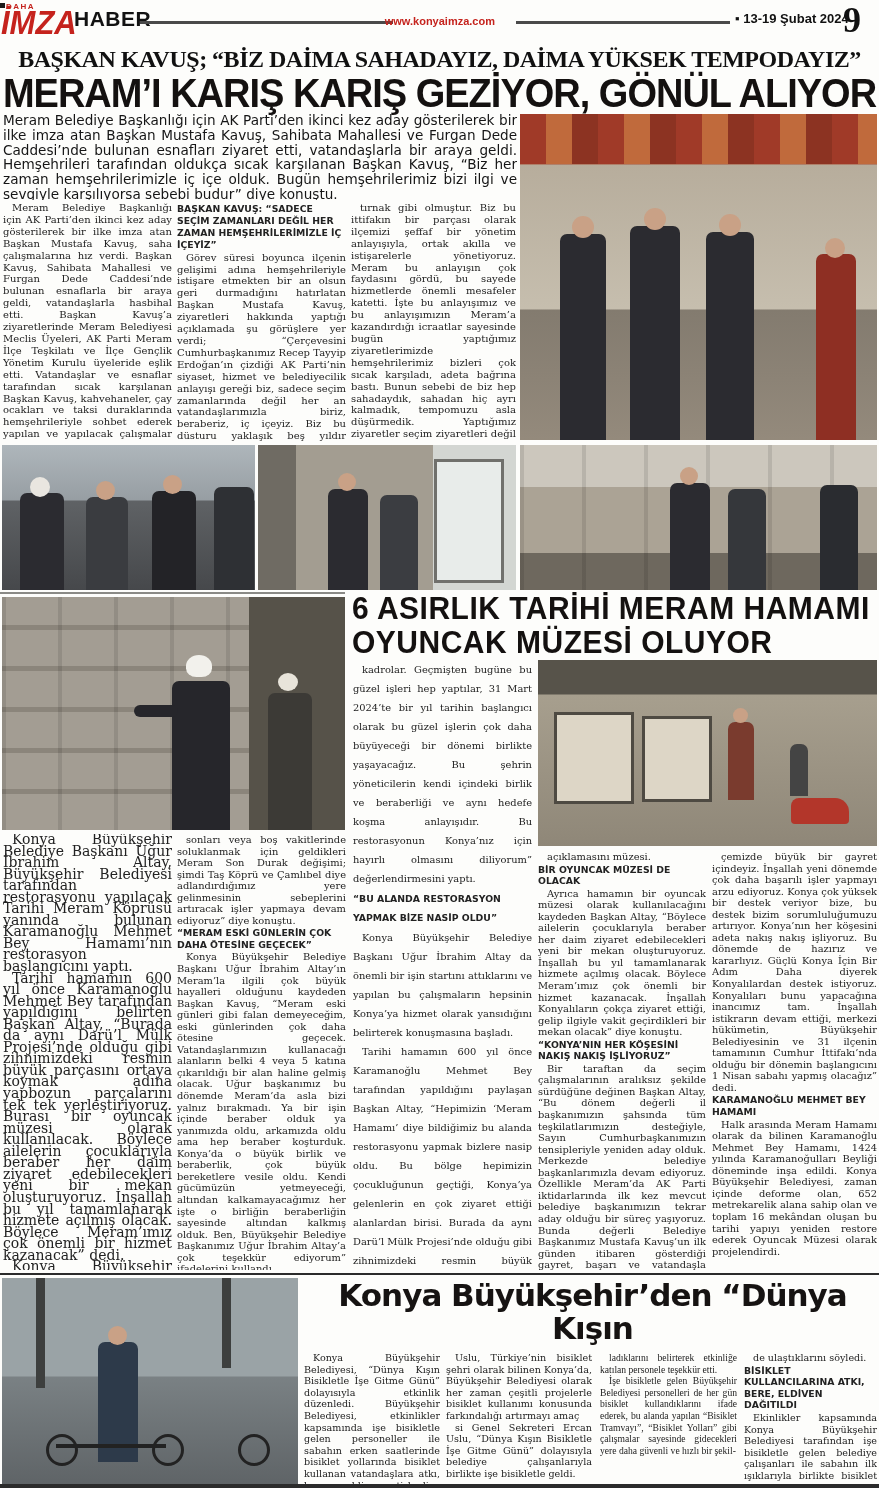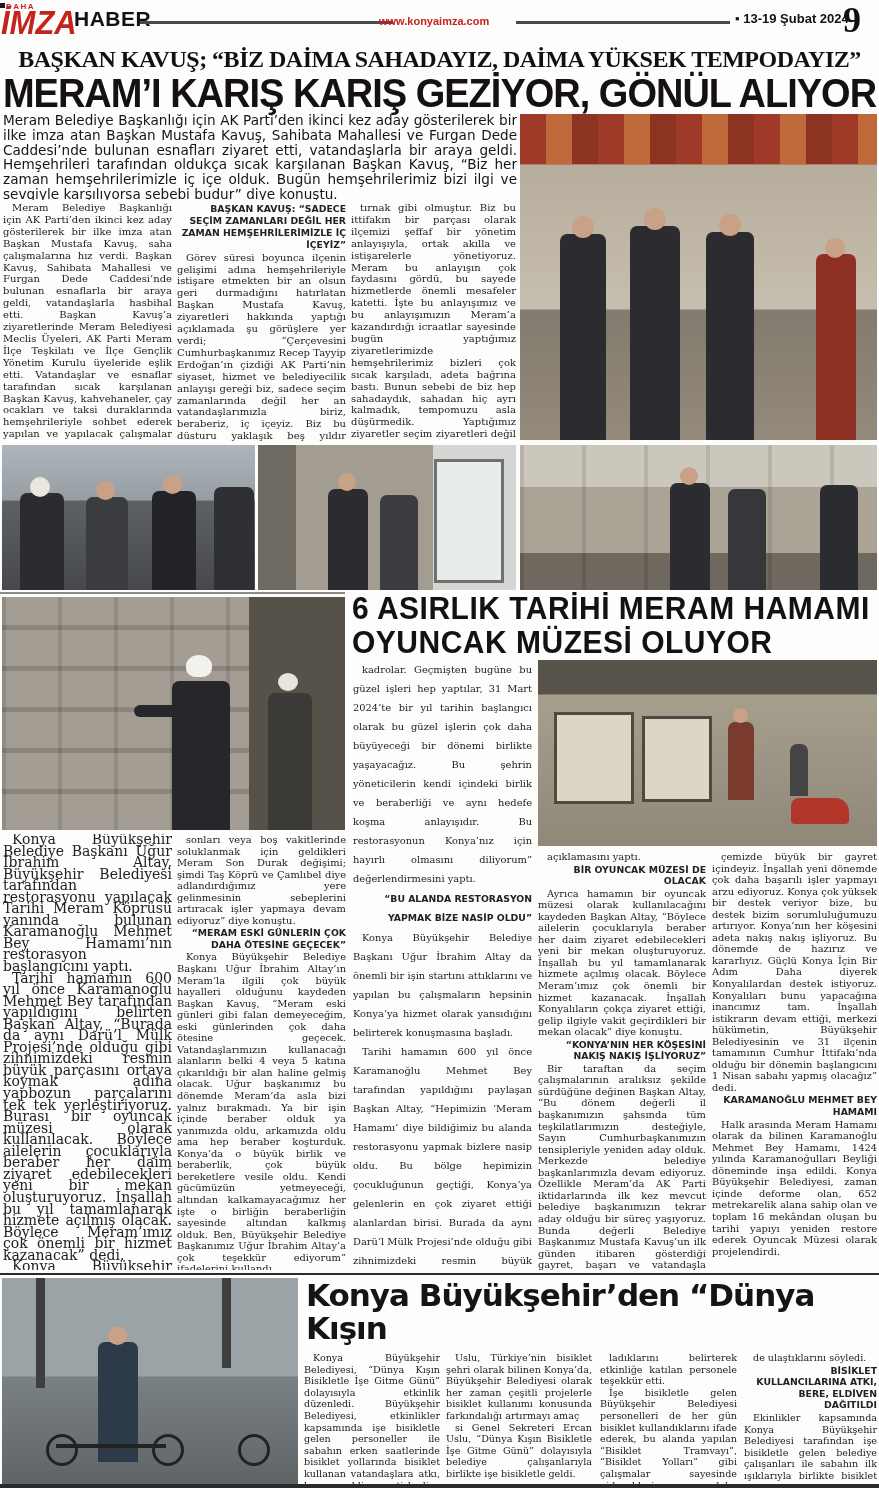--- a/index.html
+++ b/index.html
@@ -6,51 +6,51 @@
   .page{position:relative;width:879px;height:1488px;background:#fdfdfb;overflow:hidden;
         font-family:"DejaVu Serif",serif;color:#1c1c1c;border-right:2px solid #b9b7b2;}
   
   #logo-konya{position:absolute;left:6px;top:2px;font:bold 8px "Liberation Sans",sans-serif;color:#c5231d;letter-spacing:1.5px;}
   #logo-sq{position:absolute;left:0px;top:3px;width:5px;height:5px;background:#1a1a1a;}
   #logo-imza{position:absolute;left:1px;top:8px;font:bold italic 31px/30px "Liberation Sans",sans-serif;color:#c5231d;letter-spacing:0px;transform:scaleY(1.05);}
   #haber{position:absolute;left:74px;top:7px;font:bold 21px "Liberation Sans",sans-serif;color:#121212;letter-spacing:0.5px;}
   .mrule{position:absolute;height:3px;background:#4a4a4a;top:21px;}
   #rule-left{left:140px;width:253px;}
   #rule-right{left:516px;width:214px;}
-  #site{position:absolute;left:379px;top:15px;width:116px;text-align:left;font:bold 11px "Liberation Sans",sans-serif;color:#c5231d;}
+  #site{position:absolute;left:379px;top:15px;width:116px;text-align:right;font:bold 11px "Liberation Sans",sans-serif;color:#c5231d;}
   #mdate{position:absolute;left:735px;top:11px;font:bold 13px "Liberation Sans",sans-serif;color:#111;}
   #pageno{position:absolute;left:843px;top:0px;font:bold 36px/40px "Liberation Serif",serif;color:#111;}
   
   #kicker{position:absolute;left:0;top:46px;width:879px;text-align:center;
           font:bold 24px/26px "Liberation Serif",serif;color:#111;letter-spacing:-0.5px;white-space:nowrap;}
   #headline-main{position:absolute;left:0;top:71px;width:879px;text-align:center;
           font:bold 38px/40px "Liberation Sans",sans-serif;color:#141110;letter-spacing:-1px;transform:scaleY(1.08);transform-origin:top;white-space:nowrap;}
   #lead{position:absolute;left:3px;top:113px;width:514px;height:87px;overflow:hidden;
         font:13.6px/14.8px "DejaVu Sans",sans-serif;color:#151515;text-align:justify;}
   
   .col{position:absolute;overflow:hidden;text-align:justify;font:10px/11.9px "DejaVu Serif",serif;color:#222;}
   .seg{margin:0;}
   .seg.p{text-indent:9px;}
-  .seg.h{font-weight:bold;text-indent:0;text-align:right;font-family:"DejaVu Sans",sans-serif;font-size:9.3px;margin:1px 0;}
+  .seg.h{font-weight:bold;text-indent:0;text-align:left;font-family:"DejaVu Sans",sans-serif;font-size:9.3px;margin:1px 0;}
   #tc1{left:3px;top:202px;width:169px;height:240px;}
   #tc2{left:177px;top:202px;width:169px;height:240px;}
   #tc3{left:351px;top:202px;width:165px;height:240px;}
   #mcA{left:3px;top:834px;width:169px;height:436px;font-size:14px;line-height:11.55px;}
   #mcB{left:177px;top:834px;width:169px;height:436px;font-size:9.9px;line-height:11.55px;}
   #mcC{left:353px;top:660px;width:179px;height:610px;font-size:9.9px;line-height:19px;}
   #mcD{left:538px;top:851px;width:168px;height:419px;font-size:9.9px;line-height:11.55px;}
   #mcE{left:712px;top:851px;width:165px;height:419px;font-size:9.9px;line-height:11.55px;}
   #bc1{left:304px;top:1352px;width:136px;height:132px;font-size:9.6px;line-height:11.6px;}
   #bc2{left:446px;top:1352px;width:146px;height:132px;font-size:9.6px;line-height:11.6px;}
-  #bc3{left:600px;top:1352px;width:137px;height:132px;font-size:9.6px;line-height:11.6px;}
+  #bc3{left:600px;top:1352px;width:137px;height:132px;font-size:9.6px;line-height:11.6px;font-family:Liberation Serif, serif;}
   #bc4{left:744px;top:1352px;width:133px;height:132px;font-size:9.6px;line-height:11.6px;}
   
   #headline-mid{position:absolute;left:352px;top:592px;width:527px;
         font:bold 30px/32px "Liberation Sans",sans-serif;color:#141110;letter-spacing:0.5px;transform:scaleY(1.05);transform-origin:top;}
-  #headline-bottom{position:absolute;left:306px;top:1279px;width:573px;text-align:left;
+  #headline-bottom{position:absolute;left:306px;top:1279px;width:573px;text-align:center;
         font:bold 31px/33px "DejaVu Sans",sans-serif;color:#161312;letter-spacing:-1px;}
   
   .divider{position:absolute;background:#2b2b2b;}
   #div-mid{left:0;top:592px;width:345px;height:2px;background:#8a8a86;}
   #div-bottom{left:0;top:1273px;width:879px;height:2px;}
   #edge-bottom{left:0;top:1484px;width:879px;height:4px;}
   
   .ph{position:absolute;overflow:hidden;}
   .fig{position:absolute;background:#2b2b30;border-radius:7px 7px 0 0;}
   .fhead{position:absolute;border-radius:50%;background:#c9a186;}
@@ -179,21 +179,21 @@
       <div class="seg h">“MERAM ESKİ GÜNLERİN ÇOK DAHA ÖTESİNE GEÇECEK”</div>
       <div class="seg p">Konya Büyükşehir Belediye Başkanı Uğur İbrahim Altay’ın Meram’la ilgili çok büyük hayalleri olduğunu kaydeden Başkan Kavuş, “Meram eski günleri gibi falan demeyeceğim, eski günlerinden çok daha ötesine geçecek. Vatandaşlarımızın kullanacağı alanların belki 4 veya 5 katına çıkarıldığı bir alan haline gelmiş olacak. Uğur başkanımız bu dönemde Meram’da asla bizi yalnız bırakmadı. Ya bir işin içinde beraber olduk ya yanımızda oldu, arkamızda oldu ama hep beraber koşturduk. Konya’da o büyük birlik ve beraberlik, çok büyük bereketlere vesile oldu. Kendi gücümüzün yetmeyeceği, altından kalkamayacağımız her işte o birliğin beraberliğin sayesinde altından kalkmış olduk. Ben, Büyükşehir Belediye Başkanımız Uğur İbrahim Altay’a çok teşekkür ediyorum” ifadelerini kullandı.</div>
     </div>
   <div class="col" id="mcC">
       <div class="seg p">kadrolar. Geçmişten bugüne bu güzel işleri hep yaptılar, 31 Mart 2024’te bir yıl tarihin başlangıcı olarak bu güzel işlerin çok daha büyüyeceği bir dönemi birlikte yaşayacağız. Bu şehrin yöneticilerin kendi içindeki birlik ve beraberliği ve aynı hedefe koşma anlayışıdır. Bu restorasyonun Konya’nız için hayırlı olmasını diliyorum” değerlendirmesini yaptı.</div>
       <div class="seg h">“BU ALANDA RESTORASYON YAPMAK BİZE NASİP OLDU”</div>
       <div class="seg p">Konya Büyükşehir Belediye Başkanı Uğur İbrahim Altay da önemli bir işin startını attıklarını ve yapılan bu çalışmaların hepsinin Konya’ya hizmet olarak yansıdığını belirterek konuşmasına başladı.</div>
       <div class="seg p">Tarihi hamamın 600 yıl önce Karamanoğlu Mehmet Bey tarafından yapıldığını paylaşan Başkan Altay, “Hepimizin ‘Meram Hamamı’ diye bildiğimiz bu alanda restorasyonu yapmak bizlere nasip oldu. Bu bölge hepimizin çocukluğunun geçtiği, Konya’ya gelenlerin en çok ziyaret ettiği alanlardan birisi. Burada da aynı Darü’l Mülk Projesi’nde olduğu gibi zihnimizdeki resmin büyük parçasını ortaya koymak adına yap-bozun parçalarını tek tek yerleştiriyoruz. Tavusbaba civarında dönüşüm ve caminin güçlendirilmesiyle başlamıştık. Şimdi buradaki hamamın restorasyonuyla devam ediyoruz. Sonrasında Vali Konağı’nın taşınmasıyla birlikte orada yapacağımız düzenleme ve Çamlıbel arkasında yapmış olduğumuz kamulaştırma ile birlikte burası adeta yeniden canlanacak. İnsanların koşarak geleceği mekanlar yapmayı arzu ediyoruz. Bu hamamın restorasyonu konusunda çok titiz bir çalışma yürütüldü. Özellikle betonarmeden arındırarak tekrar o taş yapının güzelliğinin ortaya konacağı güzel bir restorasyon çalışması yürütüyoruz. Artık bu konuda da hem projesinden hem de yapımına kadar ciddi bir uzmanlık alanı şehrimizde oluştu. Emeği geçen herkese teşekkür ediyorum”</div>
     </div>
   <div class="col" id="mcD">
-      <div class="seg p">açıklamasını yaptı.</div>
+      <div class="seg p">açıklamasını müzesi.</div>
       <div class="seg h">BİR OYUNCAK MÜZESİ DE OLACAK</div>
       <div class="seg p">Ayrıca hamamın bir oyuncak müzesi olarak kullanılacağını kaydeden Başkan Altay, “Böylece ailelerin çocuklarıyla beraber her daim ziyaret edebilecekleri yeni bir mekan oluşturuyoruz. İnşallah bu yıl tamamlanarak hizmete açılmış olacak. Böylece Meram’ımız çok önemli bir hizmet kazanacak. İnşallah Konyalıların çokça ziyaret ettiği, gelip ilgiyle vakit geçirdikleri bir mekan olacak” diye konuştu.</div>
       <div class="seg h">“KONYA’NIN HER KÖŞESİNİ NAKIŞ NAKIŞ İŞLİYORUZ”</div>
       <div class="seg p">Bir taraftan da seçim çalışmalarının aralıksız şekilde sürdüğüne değinen Başkan Altay, “Bu dönem değerli il başkanımızın şahsında tüm teşkilatlarımızın desteğiyle, Sayın Cumhurbaşkanımızın tensipleriyle yeniden aday olduk. Merkezde belediye başkanlarımızla devam ediyoruz. Özellikle Meram’da AK Parti iktidarlarında ilk kez mevcut belediye başkanımızın tekrar aday olduğu bir süreç yaşıyoruz. Bunda değerli Belediye Başkanımız Mustafa Kavuş’un ilk günden itibaren gösterdiği gayret, başarı ve vatandaşla kurmuş olduğu iletişim çok önemlidir. Ben bu dönemde de çok daha başarılı işler yapacağına inanıyorum. Hep birlikte Konya’mızı güzelleştirmek için hem merkez 3 ilçemizde hem de 28 il-</div>
     </div>
   <div class="col" id="mcE">
       <div class="seg p">çemizde büyük bir gayret içindeyiz. İnşallah yeni dönemde çok daha başarılı işler yapmayı arzu ediyoruz. Konya çok yüksek bir destek veriyor bize, bu destek bizim sorumluluğumuzu artırıyor. Konya’nın her köşesini adeta nakış nakış işliyoruz. Bu dönemde de hazırız ve kararlıyız. Güçlü Konya İçin Bir Adım Daha diyerek Konyalılardan destek istiyoruz. Konyalıları bunu yapacağına inancımız tam. İnşallah istikrarın devam ettiği, merkezi hükümetin, Büyükşehir Belediyesinin ve 31 ilçenin tamamının Cumhur İttifakı’nda olduğu bir dönemin başlangıcını 1 Nisan sabahı yapmış olacağız” dedi.</div>
       <div class="seg h">KARAMANOĞLU MEHMET BEY HAMAMI</div>
       <div class="seg p">Halk arasında Meram Hamamı olarak da bilinen Karamanoğlu Mehmet Bey Hamamı, 1424 yılında Karamanoğulları Beyliği döneminde inşa edildi. Konya Büyükşehir Belediyesi, zaman içinde deforme olan, 652 metrekarelik alana sahip olan ve toplam 16 mekândan oluşan bu tarihi yapıyı yeniden restore ederek Oyuncak Müzesi olarak projelendirdi.</div>
     </div>

